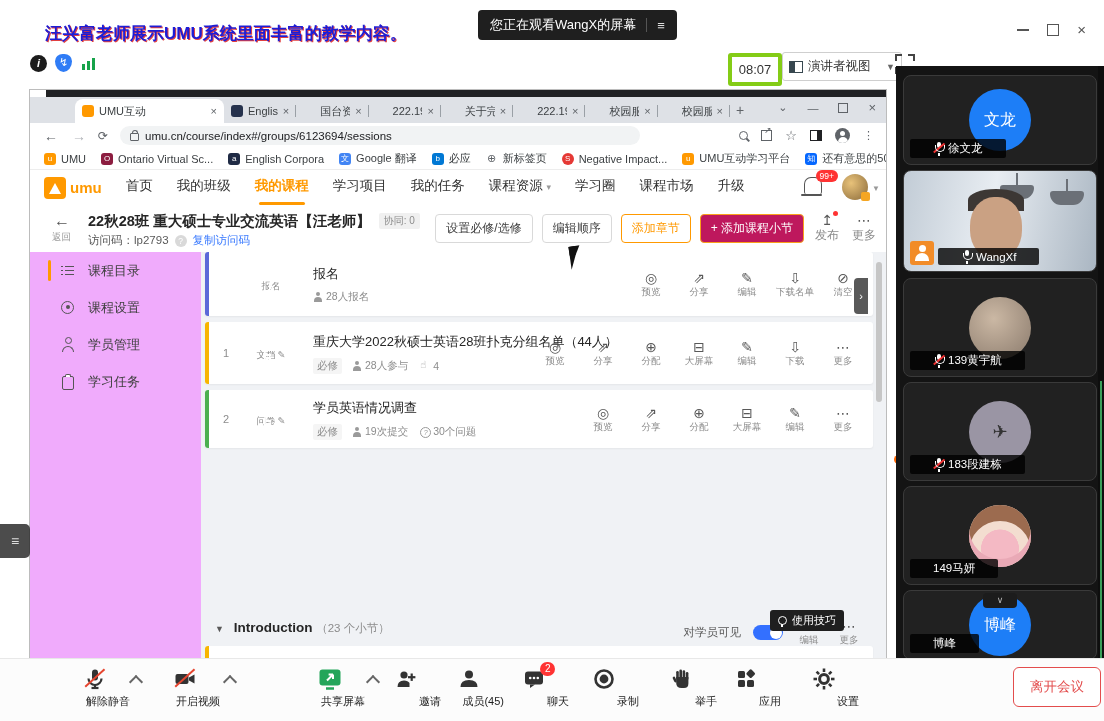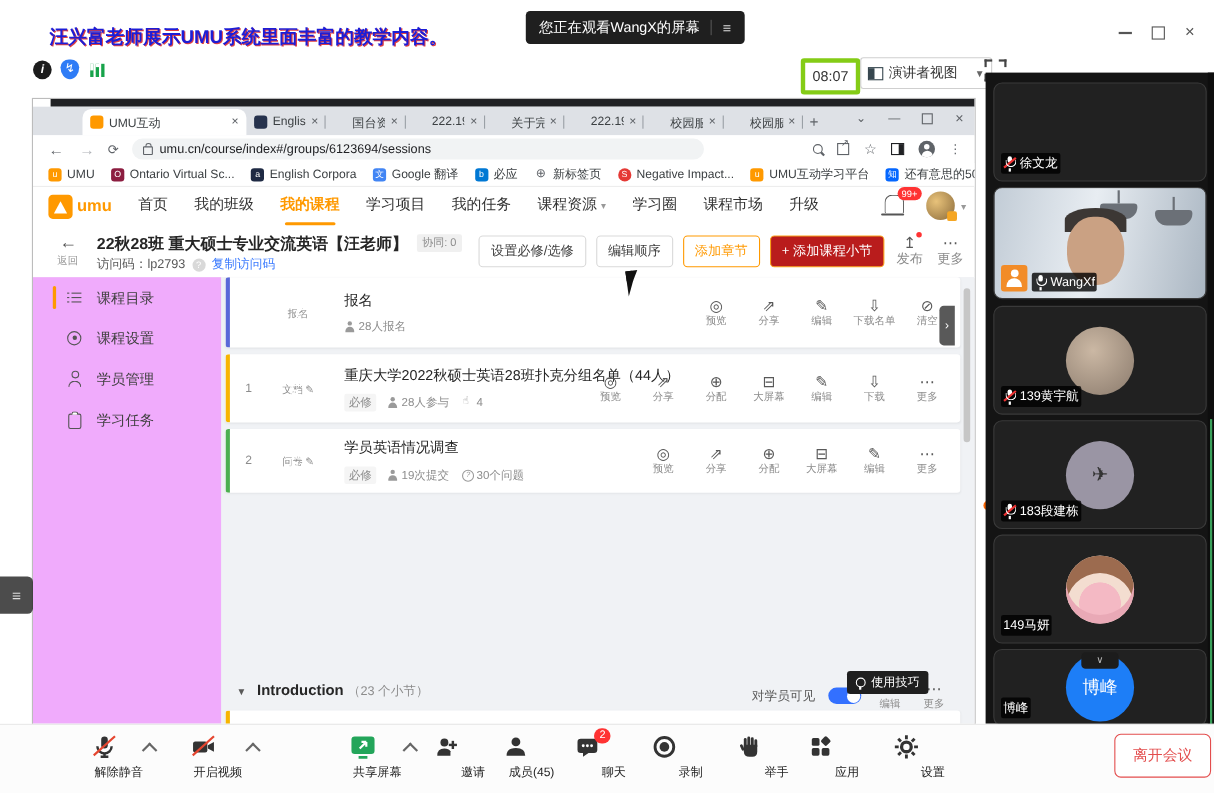--- a/index.html
+++ b/index.html
@@ -110,21 +110,21 @@
   .back-lb{position:absolute;left:22px;top:26px;font-size:9.5px;color:#999;}
   .c-title{position:absolute;left:58px;top:7px;font-size:14.5px;font-weight:bold;color:#262626;white-space:nowrap;}
   .c-badge{display:inline-block;margin-left:8px;background:#f0f0f0;color:#8c8c8c;font-weight:normal;font-size:10px;border-radius:2px;padding:1px 5px;vertical-align:2px;}
   .c-sub{position:absolute;left:58px;top:28px;font-size:11.5px;color:#595959;display:flex;align-items:center;gap:6px;}
   .q-ic{width:12px;height:12px;border-radius:50%;background:#d9d9d9;color:#fff;font-size:8.5px;line-height:12px;text-align:center;}
   .copy-link{color:#3a7afe;}
   .hd-actions{position:absolute;right:8px;top:8px;display:flex;align-items:center;gap:9px;}
   .hd-btn{height:27px;border:1px solid #d9d9d9;border-radius:4px;background:#fff;font-size:12px;color:#404040;
     display:flex;align-items:center;padding:0 10px;white-space:nowrap;}
   .hd-btn.orange-line{border-color:#f90;color:#f90;}
-  .hd-btn.orange-fill{background:#b91c1c;border-color:#f9a01b;color:#fff;}
+  .hd-btn.orange-fill{background:#be185d;border-color:#f9a01b;color:#fff;}
   .pubmore{display:flex;flex-direction:column;align-items:center;width:28px;position:relative;}
   .pubmore .gi{font-size:14px;color:#595959;line-height:14px;}
   .pubmore .gl{font-size:12px;color:#8c8c8c;}
   .red-dot{position:absolute;right:3px;top:-2px;width:5px;height:5px;border-radius:50%;background:#f33;}
   
   .content{position:absolute;left:0;top:162px;width:100%;height:406px;background:#f0f2f5;}
   .side{position:absolute;left:0;top:0;width:171px;height:100%;background:#f0abfc;}
   .side-item{position:relative;height:37px;display:flex;align-items:center;gap:12px;padding-left:30px;font-size:13px;color:#404040;}
   .side-item[data-active="true"]::before{content:"";position:absolute;left:18px;top:8px;bottom:8px;width:3px;background:#f90;border-radius:2px;}
   .sic{width:16px;height:16px;position:relative;flex:0 0 16px;}
@@ -193,21 +193,21 @@
   .float-list{position:absolute;left:0;top:524px;width:30px;height:34px;background:rgba(45,45,45,.85);border-radius:0 5px 5px 0;
     color:#ddd;display:flex;align-items:center;justify-content:center;font-size:14px;}
   .thermo{position:absolute;left:897px;top:398px;width:3px;height:58px;background:#f60;border-radius:2px;}
   .thermo::after{content:"";position:absolute;left:-3px;bottom:-8px;width:9px;height:9px;border-radius:50%;background:#f60;}
   .cursor{position:absolute;left:570px;top:246px;width:0;height:0;border-left:6px solid #111;border-right:5px solid transparent;
     border-bottom:14px solid transparent;border-top:9px solid #111;transform:rotate(-8deg);}
   
   .vpanel{position:absolute;left:896px;top:66px;width:208px;height:592px;background:#141414;}
   .tile{position:absolute;left:7px;width:192px;background:#212121;border:1px solid #3a3a3a;border-radius:8px;overflow:hidden;}
   .tile .label{position:absolute;left:6px;bottom:6px;background:rgba(0,0,0,.8);color:#fff;font-size:11.5px;border-radius:2px;
-    padding:2px 2px;display:flex;align-items:center;gap:4px;max-width:160px;white-space:nowrap;}
+    padding:2px 23px;display:flex;align-items:center;gap:4px;max-width:160px;white-space:nowrap;}
   .pm{position:relative;width:11px;height:13px;flex:0 0 11px;}
   .pm::before{content:"";position:absolute;left:3.5px;top:0;width:4px;height:6px;border-radius:2px;background:#fff;}
   .pm::after{content:"";position:absolute;left:1.5px;top:3px;width:8px;height:6px;border:1.2px solid #fff;border-top:none;border-radius:0 0 5px 5px;}
   .pm .stem{position:absolute;left:5px;bottom:-1px;width:1.5px;height:3px;background:#fff;}
   .pm[data-mic="muted"] .slash{position:absolute;left:-1px;top:5px;width:14px;height:1.6px;background:#e33;transform:rotate(-40deg);}
   .av-circle{position:absolute;left:50%;top:50%;transform:translate(-50%,-50%);width:62px;height:62px;border-radius:50%;
     display:flex;align-items:center;justify-content:center;color:#fff;font-size:16px;}
   .tile[data-av="initials-blue"] .av-circle{background:#1d7ef7;}
   .tile[data-av="child"] .av-circle{background:radial-gradient(circle at 40% 35%,#cbb8a4,#8a7a6c);}
   .tile[data-av="plane"] .av-circle{background:#9a95a4;color:#333;font-size:18px;}
@@ -741,20 +741,21 @@
 
   <div class="col-tab">›</div>
   <div class="thermo"></div>
   <div class="float-list">≡</div>
   <div class="cursor"></div>
 
   <div class="vpanel">
 
       <div class="tile" data-av="initials-blue" style="top: 9px; height: 88px;">
 
+        <span class="av-circle">文龙</span>
 
         <span class="label">
           <span class="pm" data-mic="muted">
             <span class="stem"></span>
             <span class="slash"></span>
           </span>
           <span>徐文龙</span>
         </span>
       </div>
 

